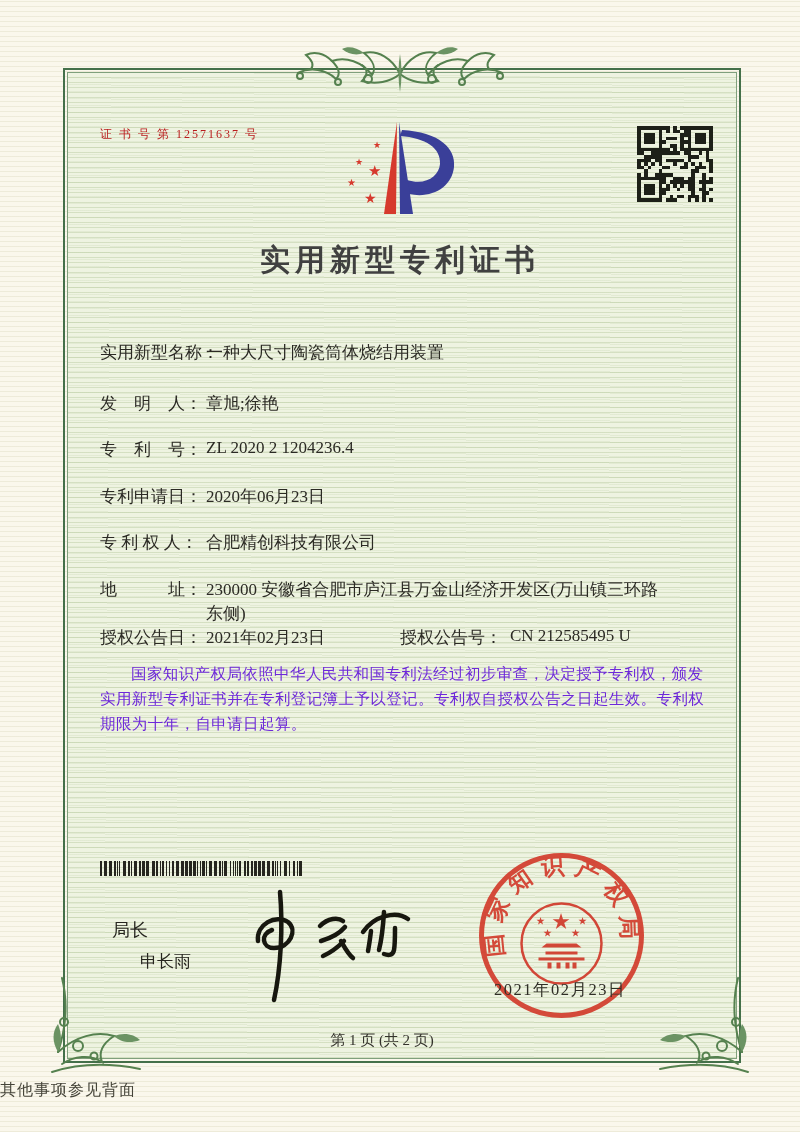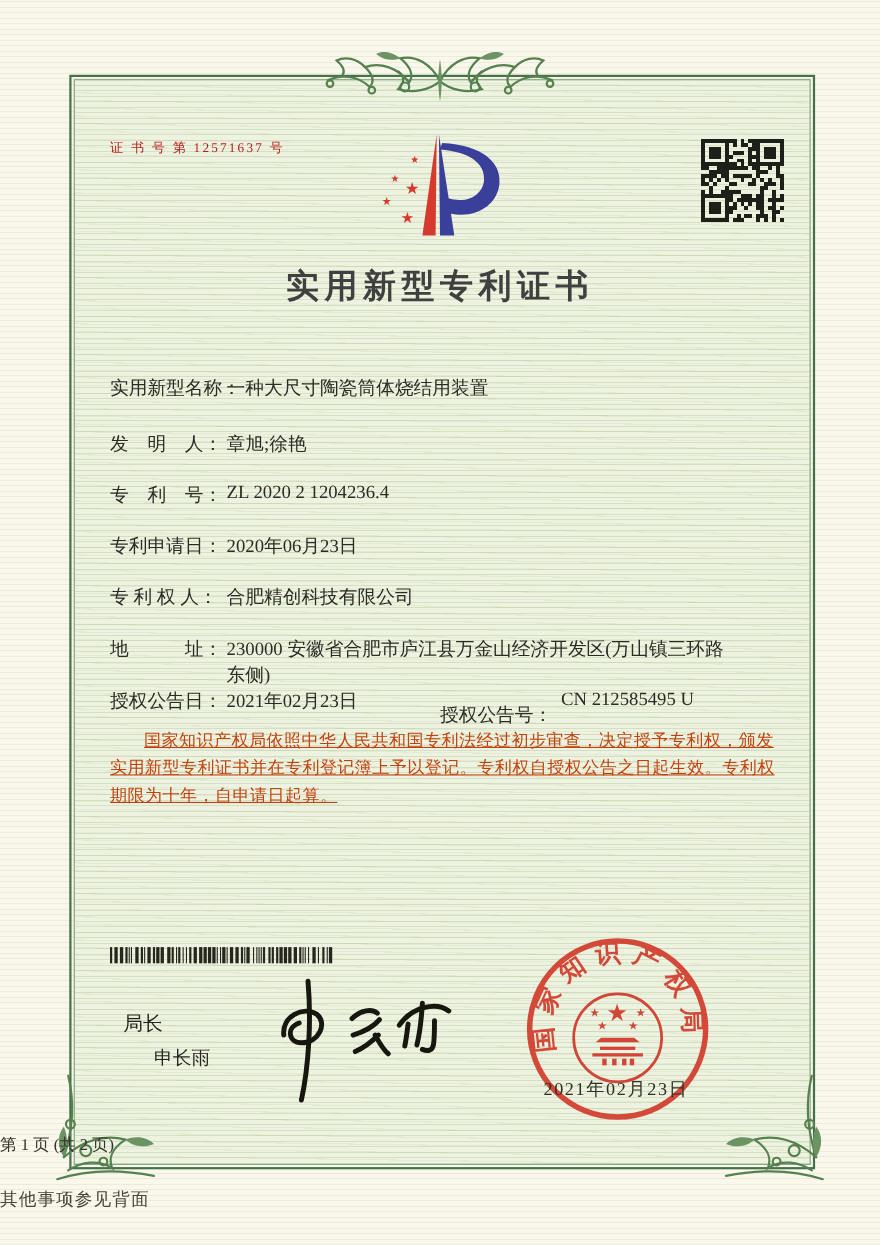--- a/index.html
+++ b/index.html
@@ -26,37 +26,37 @@
   .cert-no{position:absolute;left:100px;top:126px;font-size:12px;letter-spacing:2px;color:#b91c1c;}
   .logo{position:absolute;left:346px;top:118px;width:118px;height:100px;}
   .qr{position:absolute;left:637px;top:126px;width:76px;height:76px;}
   .qr rect,.qr path{fill:#1d2018;}
   .title{position:absolute;left:0;right:0;top:240px;margin:0;text-align:center;
     font-size:30px;font-weight:600;letter-spacing:5px;color:#404040;}
   .row{position:absolute;left:100px;font-size:17px;white-space:nowrap;}
   .row .lab{display:inline-block;}
   .row .val{position:absolute;left:106px;top:0;white-space:nowrap;}
   .row .val.wrap{white-space:normal;width:462px;line-height:24px;}
-  .row .lab2{position:absolute;left:300px;top:12px;text-align:center;}
+  .row .lab2{position:absolute;left:300px;top:0;text-align:center;}
   .row .val2{position:absolute;left:410px;top:0;}
   .para{position:absolute;left:100px;width:612px;margin:0;font-size:15.5px;line-height:25px;
-    text-indent:2em;color:#c2410c;letter-spacing:.4px;text-decoration:underline;}
+    text-indent:2em;color:#6d28d9;letter-spacing:.4px;}
   .barcode{position:absolute;left:100px;top:861px;width:206px;height:15px;}
   .barcode rect{fill:#26261f;}
   .officer-title{position:absolute;left:112px;top:918px;font-size:18px;font-family:"Liberation Sans","DejaVu Sans",sans-serif;color:#26251f;}
   .officer-name{position:absolute;left:112px;top:950px;font-size:17px;font-family:"Liberation Sans","DejaVu Sans",sans-serif;color:#26251f;margin-left:28px;}
   .signature{position:absolute;left:228px;top:886px;width:185px;height:118px;}
   .signature path{stroke:#17170f;stroke-width:4.5;fill:none;stroke-linecap:round;stroke-linejoin:round;}
   .seal{position:absolute;left:476px;top:850px;width:171px;height:171px;opacity:.92;}
   .seal .ring{fill:none;stroke:#d23c2c;stroke-width:5;}
   .seal text{fill:#d23c2c;font-weight:bold;}
   .seal .emb{fill:#d0392a;}
   .seal .embl{fill:none;stroke:#d0392a;stroke-width:2.5;}
   .seal-date{position:absolute;left:494px;top:979px;font-size:16.5px;letter-spacing:1.5px;color:#2f2e26;z-index:3;}
-  .page-info{position:absolute;left:0;width:764px;top:1031px;text-align:left;font-size:15px;color:#33322b;}
+  .page-info{position:absolute;left:0;width:764px;top:1031px;text-align:center;font-size:15px;color:#33322b;}
   .back-note{position:absolute;left:0;width:744px;top:1080px;font-size:16px;color:#454439;letter-spacing:1px;}
 </style>
 </head>
 <body>
 
 <div class="page">
 
   <div class="frame">
     <div class="frame-inner"></div>
   </div>

